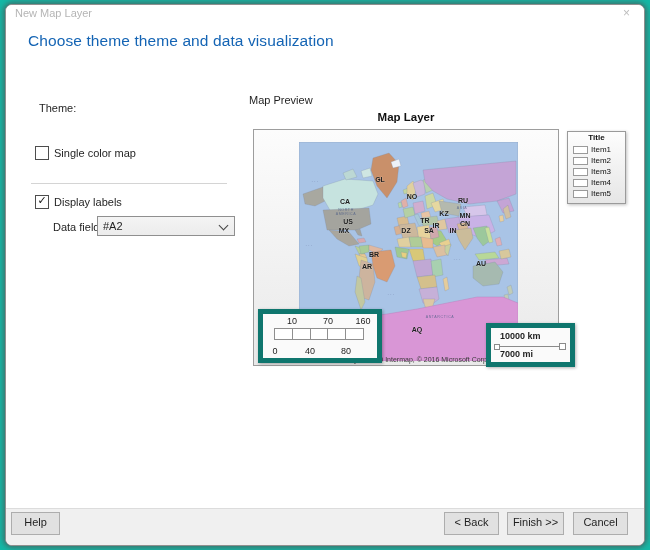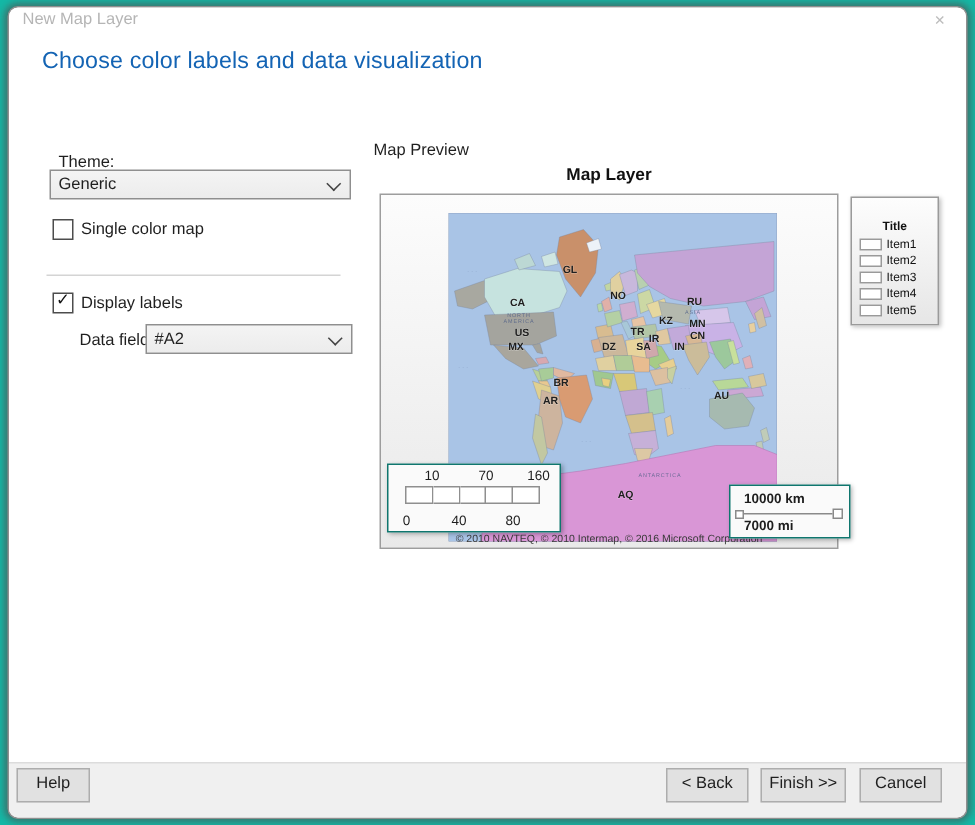--- a/index.html
+++ b/index.html
@@ -40,39 +40,39 @@
         background:linear-gradient(#fcfcfc,#e9e9e9);}
   #map-wrap{left:45px;top:12px;width:219px;height:219px;}
   svg{display:block;}
   .country-label{font-family:"Liberation Sans",sans-serif;font-size:7px;font-weight:bold;fill:#202020;
                  text-anchor:middle;paint-order:stroke;stroke:rgba(255,255,255,.35);stroke-width:.5px;}
   .continent-label{font-family:"Liberation Sans",sans-serif;font-size:3.6px;fill:#4f5f86;opacity:.8;
                  text-anchor:middle;letter-spacing:.6px;}
   .odash{font-family:"Liberation Sans",sans-serif;font-size:3px;fill:#6b7ba4;opacity:.65;text-anchor:middle;letter-spacing:.4px;}
   #copyright{left:0;bottom:2px;width:100%;text-align:center;font-size:7px;color:#3a3a3a;white-space:nowrap;}
   
-  .overlay{background:#fafafa;border:1px solid #0f766e;box-shadow:1px 1px 3px rgba(0,0,0,.3);}
+  .overlay{background:#fafafa;border:5px solid #0f766e;box-shadow:1px 1px 3px rgba(0,0,0,.3);}
   #cscale{left:252px;top:304px;width:114px;height:44px;z-index:4;}
   .cs-lab{position:absolute;transform:translateX(-50%);font-size:9px;color:#1d1d1d;}
   .cs-top{top:2px;}
   .cs-bot{bottom:2px;}
   #cs-bar{position:absolute;left:11px;top:14px;width:90px;height:12px;display:flex;}
   .cs-cell{flex:1;background:#fff;border:1px solid #8f8f8f;border-left:none;}
   .cs-cell:first-child{border-left:1px solid #8f8f8f;}
   #dscale{left:480px;top:318px;width:79px;height:34px;z-index:4;}
   #ds-km{left:9px;top:3px;font-size:9px;font-weight:bold;color:#1d1d1d;}
   #ds-mi{left:9px;top:21px;font-size:9px;font-weight:bold;color:#1d1d1d;}
   #ds-track{left:3px;top:18px;width:72px;height:0;border-top:1px solid #8a8a8a;}
   .ds-end{position:absolute;width:4px;height:4px;background:#fff;border:1px solid #8a8a8a;top:-3px;}
   .ds-end.l{left:0;}
   .ds-end.r{right:0;width:5px;height:5px;top:-4px;}
   
   #legend{left:561px;top:126px;width:57px;height:70px;z-index:4;
           background:linear-gradient(#fdfdfd,#e6e6e6);border:1px solid #9a9a9a;
-          box-shadow:1px 1px 3px rgba(0,0,0,.25);padding-top:14px;}
+          box-shadow:1px 1px 3px rgba(0,0,0,.25);padding-top:1px;}
   #legend-title{text-align:center;font-size:8px;font-weight:bold;color:#111;margin-bottom:2px;}
   .leg-row{display:flex;align-items:center;height:11px;padding-left:5px;}
   .leg-swatch{width:13px;height:6px;background:#fff;border:1px solid #9a9a9a;margin-right:3px;}
   .leg-label{font-size:8px;color:#111;text-align:center;}
   
   #footer{left:0;top:503px;width:100%;height:37px;background:#f0f0f0;border-top:1px solid #dcdcdc;}
   .btn{position:absolute;top:507px;height:21px;background:#e1e1e1;border:1px solid #adadad;
        font-family:"Liberation Sans",sans-serif;font-size:11px;color:#1f1f1f;text-align:center;
        line-height:19px;cursor:default;z-index:5;}
   #btn-help{left:5px;width:47px;}
@@ -84,27 +84,23 @@
 <body>
 
 <div class="stage">
   <div class="win">
 
     <div class="abs titlebar">
       <span class="abs title-text">New Map Layer</span>
       <span class="abs close-x">×</span>
     </div>
 
-    <div class="abs heading">Choose color labels and data visualization</div>
+    <div class="abs heading">Choose theme theme and data visualization</div>
 
     <div class="abs lbl" id="theme-label">Theme:</div>
-    <div class="abs combo" id="theme-combo">
-      <span>Generic</span>
-      <span class="chev"></span>
-    </div>
 
     <span class="abs checkbox" id="cb1"></span>
     <span class="abs lbl" id="cb1-label">Single color map</span>
 
     <div class="abs" id="sep"></div>
 
     <span class="abs checkbox on" id="cb2"></span>
     <span class="abs lbl" id="cb2-label">Display labels</span>
 
     <div class="abs lbl" id="df-label">Data field:</div>

